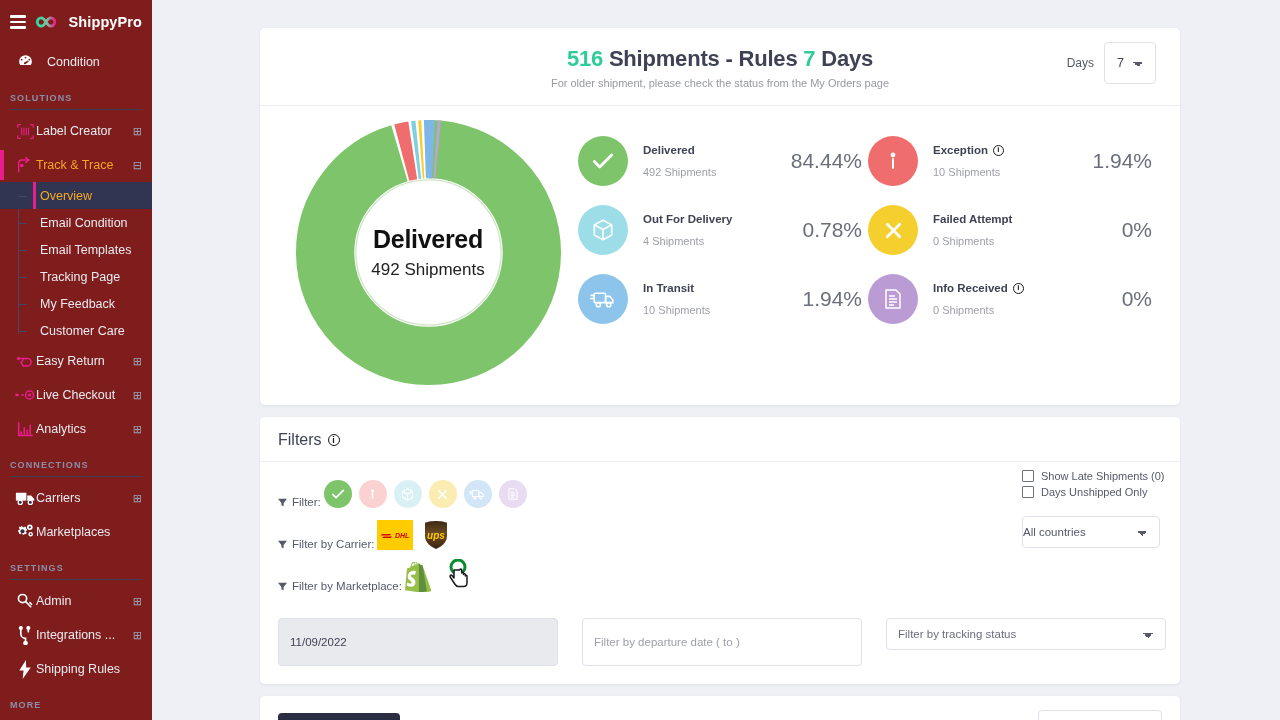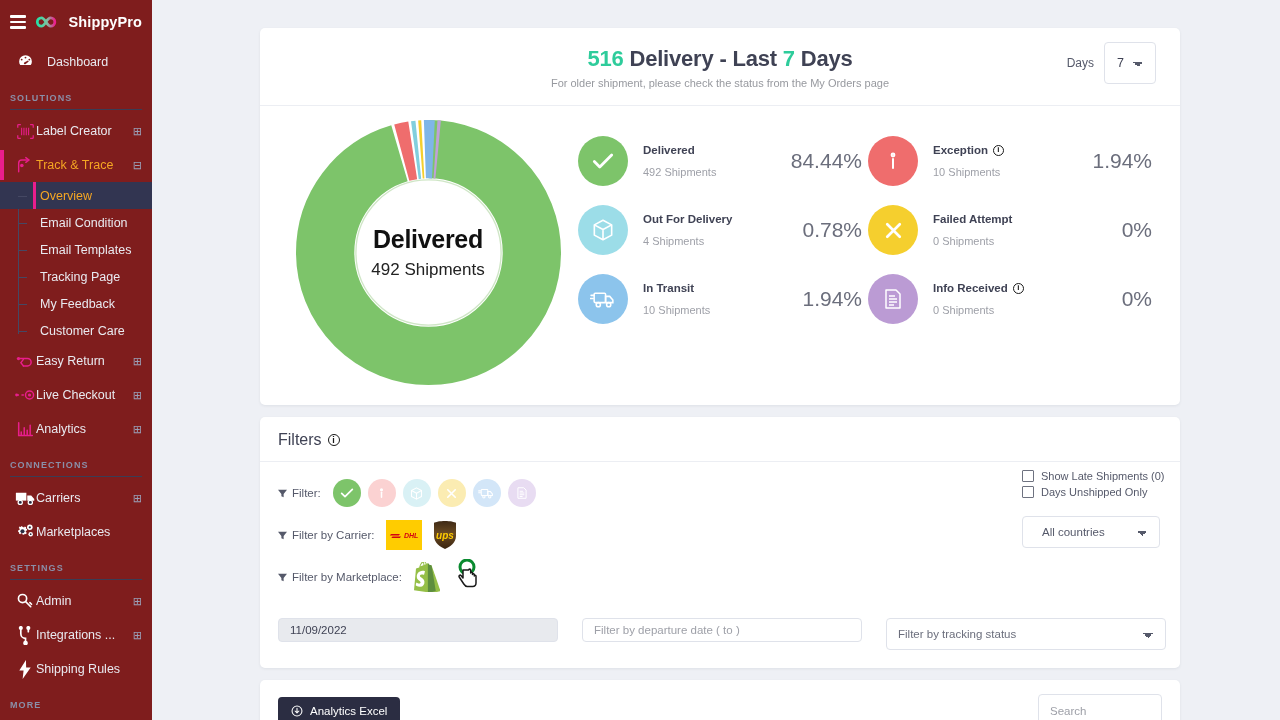--- a/index.html
+++ b/index.html
@@ -110,48 +110,48 @@
     align-items: center; justify-content: center; font-style: normal; line-height: 1;
   }
 
   
   .filters { margin-top: 12px; }
   .filters-head { padding: 14px 18px 12px; border-bottom: 1px solid #eceef3; }
   .filters-title { font-size: 16px; color: #3f4254; display: flex; align-items: center; gap: 6px; }
   .filters-title .info-i { width: 12px; height: 12px; font-size: 9px; }
   .filters-body { padding: 16px 18px 12px; position: relative; }
 
-  .frow { display: flex; align-items: center; gap: 12px; margin-bottom: 12px; height: 30px; }
+  .frow { display: flex; align-items: flex-end; gap: 3px; margin-bottom: 12px; height: 30px; }
   .frow-lbl { font-size: 11.5px; color: #55596a; display: flex; align-items: center; gap: 5px; white-space: nowrap; }
   .funnel { width: 9px; height: 9px; }
   .chip { width: 28px; height: 28px; border-radius: 50%; display: flex; align-items: center; justify-content: center; cursor: pointer; }
   .chips { display: flex; gap: 7px; }
 
   .carrier-logo { height: 30px; cursor: pointer; }
   .mkt-logo { height: 30px; cursor: pointer; }
 
   .right-filters { position: absolute; right: 18px; top: 8px; width: 140px; }
   .chkrow { display: flex; align-items: center; gap: 7px; margin-bottom: 4px; cursor: pointer; }
   .chkbox { width: 12px; height: 12px; border: 1.4px solid #6e7280; border-radius: 1px; background: #fff; flex: 0 0 12px; }
   .chklbl { font-size: 11px; color: #55596a; white-space: nowrap; }
   .country-select {
     margin-top: 14px; width: 138px; height: 32px; border: 1px solid #dfe2ea; border-radius: 4px;
-    background: #fff; font-size: 11.5px; color: #55596a; padding-left: 19px;
+    background: #fff; font-size: 11.5px; color: #55596a; padding-left: 0;
     font-family: "Liberation Sans", sans-serif; appearance: none;
     background-image:
       linear-gradient(45deg, transparent 50%, #55596a 50%),
       linear-gradient(135deg, #55596a 50%, transparent 50%);
     background-position: calc(100% - 17px) 14px, calc(100% - 12px) 14px;
     background-size: 5px 5px, 5px 5px;
     background-repeat: no-repeat;
   }
 
   .date-row { display: flex; gap: 24px; padding: 10px 18px 18px; }
   .date-in {
-    height: 24px; border: 1px solid #dfe2ea; border-radius: 4px; padding: 0 11px;
+    height: 48px; border: 1px solid #dfe2ea; border-radius: 4px; padding: 0 11px;
     font-size: 11.5px; font-family: "Liberation Sans", sans-serif; color: #3f4254;
   }
   .date-in::placeholder { color: #9ea0a8; }
   .date-in.filled { background: #e8eaee; flex: 0 0 280px; }
   .date-in.empty { background: #fff; flex: 0 0 280px; }
   .track-select {
     flex: 0 0 280px; height: 32px; border: 1px solid #dfe2ea; border-radius: 4px;
     background: #fff; font-size: 11.5px; color: #6b6e7c; padding-left: 11px;
     font-family: "Liberation Sans", sans-serif; appearance: none;
     background-image:
@@ -203,21 +203,21 @@
       </svg>
       <span class="brand-name">ShippyPro</span>
     </div>
 
     <div class="nav-top">
       <span style="width:22px;display:flex;justify-content:center">
         <svg width="17" height="17" viewBox="0 0 24 24" fill="#fff">
           <path d="M12 3a9 9 0 0 0-9 9 9 9 0 0 0 1.6 5.1h14.8A9 9 0 0 0 21 12a9 9 0 0 0-9-9zm0 2.2a1.3 1.3 0 1 1 0 2.6 1.3 1.3 0 0 1 0-2.6zM6.6 8a1.3 1.3 0 1 1 0 2.6A1.3 1.3 0 0 1 6.6 8zm10.8 0a1.3 1.3 0 1 1 0 2.6 1.3 1.3 0 0 1 0-2.6zm-1.9 2.7 1.1 1.4-4.3 3.4a1.5 1.5 0 0 1-2.1-2.2l5.3-2.6z"></path>
         </svg>
       </span>
-      <span class="lbl">Dashboard</span>
+      <span class="lbl">Condition</span>
     </div>
 
     <div class="sec-title">SOLUTIONS</div>
     <div class="sec-rule"></div>
 
     <div class="nav-item">
       <span class="ico">
         <svg width="19" height="17" viewBox="0 0 24 22" fill="none" stroke="#e91e8c" stroke-width="1.6">
           <path d="M2 6V3a1 1 0 0 1 1-1h3M22 6V3a1 1 0 0 0-1-1h-3M2 16v3a1 1 0 0 0 1 1h3M22 16v3a1 1 0 0 1-1 1h-3"></path>
           <path d="M7 6v10M10 6v10M13 6v10M16 6v10" stroke-width="1.4"></path>
@@ -354,21 +354,21 @@
     </div>
 
     <div class="sec-title">MORE</div>
   </aside>
 
   <main class="main">
 
     <section class="card">
       <div class="hdr">
         <div class="hdr-title">
-          <span class="accent">516</span><span> Delivery - Last </span><span class="accent">7</span><span> Days</span>
+          <span class="accent">516</span><span> Shipments - Rules </span><span class="accent">7</span><span> Days</span>
         </div>
         <div class="hdr-sub">For older shipment, please check the status from the My Orders page</div>
         <div class="days-wrap">
           <span class="days-lbl">Days</span>
           <select class="days-select">
             <option>7</option>
           </select>
         </div>
       </div>
       <div class="hdr-divider"></div>

